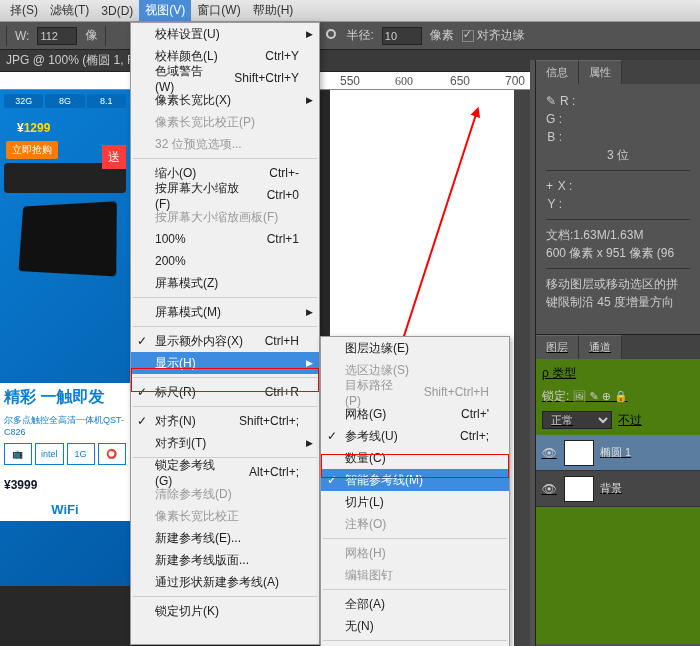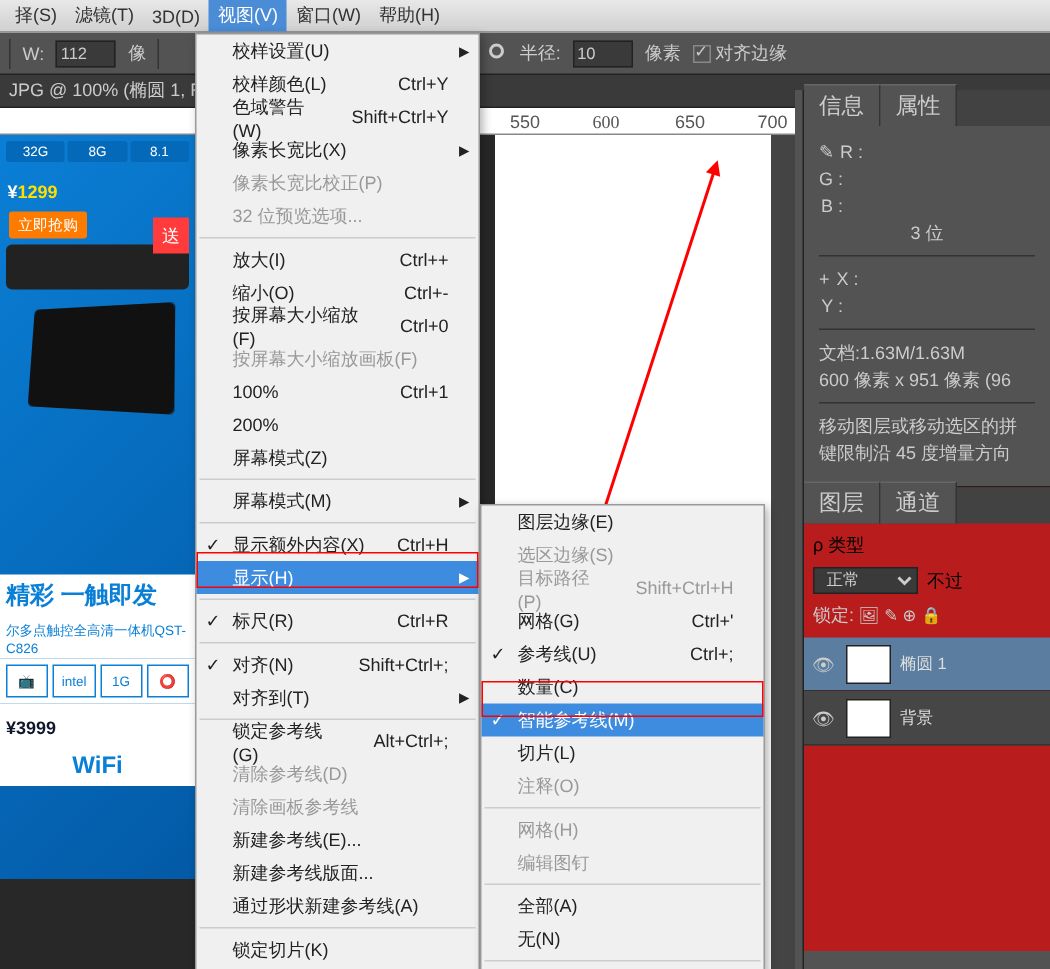--- a/index.html
+++ b/index.html
@@ -27,47 +27,47 @@
 .menu .row .chk{position:absolute;left:6px;}
 .menu .row .arr{position:absolute;right:6px;font-size:9px;}
 .menu .sep{height:1px;background:#ccc;margin:3px 2px;}
 .menu1{top:22px;left:130px;width:190px;}
 .menu2{top:336px;left:320px;width:190px;}
 .redbox1{position:absolute;border:1px solid red;pointer-events:none;}
 .arrow-red{position:absolute;width:2px;background:red;transform-origin:bottom center;}
 .arrow-red:before{content:"";position:absolute;top:-8px;left:-4px;border:5px solid transparent;border-bottom:10px solid red;}
 .panel-right{position:absolute;top:60px;right:0;width:165px;height:586px;background:#535353;border-left:1px solid #222;}
 .ptabs{height:24px;background:#424242;display:flex;align-items:flex-end;}
-.ptab{padding:4px 10px;background:#535353;color:#ccc;font-size:15px;border-top:1px solid #666;border-right:1px solid #333;}
+.ptab{padding:4px 10px;background:#535353;color:#ccc;font-size:11px;border-top:1px solid #666;border-right:1px solid #333;}
 .ptab.act{background:#535353;}
 .pbody{padding:8px 10px;color:#ccc;font-size:11px;line-height:18px;}
 .pbody .lbl{display:inline-block;width:16px;text-align:right;margin-right:4px;}
 .psep{height:1px;background:#333;margin:6px 0;}
-.layer-panel{position:absolute;bottom:12px;left:0;right:0;height:310px;background:#b91c1c;border-top:1px solid #222;}
+.layer-panel{position:absolute;bottom:2px;left:0;right:0;height:310px;background:#4d7c0f;border-top:1px solid #222;text-decoration:underline;}
 .layer-row{display:flex;align-items:center;height:36px;background:#464646;border-bottom:1px solid #333;padding:0 4px;}
 .layer-row.sel{background:#5a7da0;}
 .layer-row .eye{width:18px;text-align:center;color:#ccc;}
 .layer-row .thumb{width:30px;height:26px;background:#fff;border:1px solid #222;margin:0 6px;}
 .layer-row .nm{color:#ddd;font-size:11px;}
 .gear{width:14px;height:14px;display:inline-block;position:relative;}
 .gear:before{content:"";position:absolute;inset:2px;border:2px solid #ccc;border-radius:50%;}
 select.blend{background:#3a3a3a;color:#ccc;border:1px solid #222;font-size:11px;padding:1px 4px;width:70px;}
 .toolcol{position:absolute;top:60px;left:530px;width:30px;height:586px;background:#535353;border-right:1px solid #222;}
 .toolcol .tbtn{width:26px;height:26px;margin:2px;display:flex;align-items:center;justify-content:center;color:#ccc;}
 .promo .spec{display:flex;gap:2px;padding:4px;}
 .promo .spec div{flex:1;background:#0469b8;color:#fff;font-size:9px;text-align:center;padding:2px 0;border-radius:2px;}
-.promo .price{color:#fff;font-size:18px;font-weight:bold;padding:4px 5px;}
+.promo .price{color:#fff;font-size:18px;font-weight:bold;padding:4px 17px;}
 .promo .price b{color:#ffde00;}
 .promo .btn{background:#ff7b00;color:#fff;font-size:10px;padding:2px 6px;border-radius:2px;display:inline-block;margin-left:6px;}
 .promo .gift{width:24px;height:24px;background:#ff3b3b;color:#fff;display:inline-flex;align-items:center;justify-content:center;float:right;margin:4px;font-size:12px;}
 .promo .pcbox{width:100px;height:70px;background:#111;margin:10px auto;border-radius:4px;transform:perspective(200px) rotateY(-18deg) rotateX(8deg);}
 .promo .title-cn{color:#0a7fd6;background:#fff;font-size:16px;font-weight:bold;padding:4px;margin-top:10px;}
 .promo .badges{display:flex;gap:3px;padding:4px;background:#fff;}
 .promo .badges div{flex:1;height:22px;border:1px solid #0a7fd6;font-size:9px;color:#0a7fd6;display:flex;align-items:center;justify-content:center;}
-.promo .wifi{background:#fff;text-align:center;padding:4px;color:#0a7fd6;font-size:16px;font-weight:bold;}
+.promo .wifi{background:#fff;text-align:center;padding:4px;color:#0a7fd6;font-size:13px;font-weight:bold;}
 </style>
 </head>
 <body>
 
 <div class="menubar">
     <span>择(S)</span>
     <span>滤镜(T)</span>
     <span>3D(D)</span>
     <span class="active">视图(V)</span>
     <span>窗口(W)</span>
@@ -143,24 +143,20 @@
       <span class="arr">▶</span>
     </div>
     <div class="row dis">
       <span>像素长宽比校正(P)</span>
     </div>
     <div class="row dis">
       <span>32 位预览选项...</span>
     </div>
     <div class="sep"></div>
     <div class="row">
-      <span>放大(I)</span>
-      <span class="sc">Ctrl++</span>
-    </div>
-    <div class="row">
       <span>缩小(O)</span>
       <span class="sc">Ctrl+-</span>
     </div>
     <div class="row">
       <span>按屏幕大小缩放(F)</span>
       <span class="sc">Ctrl+0</span>
     </div>
     <div class="row dis">
       <span>按屏幕大小缩放画板(F)</span>
     </div>
@@ -207,21 +203,21 @@
     </div>
     <div class="sep"></div>
     <div class="row">
       <span>锁定参考线(G)</span>
       <span class="sc">Alt+Ctrl+;</span>
     </div>
     <div class="row dis">
       <span>清除参考线(D)</span>
     </div>
     <div class="row dis">
-      <span>清除画板参考线</span>
+      <span>像素长宽比校正</span>
     </div>
     <div class="row">
       <span>新建参考线(E)...</span>
     </div>
     <div class="row">
       <span>新建参考线版面...</span>
     </div>
     <div class="row">
       <span>通过形状新建参考线(A)</span>
     </div>
@@ -310,25 +306,25 @@
 键限制沿 45 度增量方向</div>
   </div>
   <div class="layer-panel">
     <div class="ptabs">
       <div class="ptab act">图层</div>
       <div class="ptab">通道</div>
     </div>
     <div style="padding:6px;display:flex;gap:4px;align-items:center">
       <span>ρ 类型</span>
     </div>
+    <div style="padding:0 6px 6px;color:#ccc;font-size:11px"><span>锁定:</span> 🖼 ✎ ⊕ 🔒</div>
     <div style="padding:0 6px 6px;display:flex;gap:6px;align-items:center">
       <select class="blend"><option>正常</option></select>
       <span>不过</span>
     </div>
-    <div style="padding:0 6px 6px;color:#ccc;font-size:11px"><span>锁定:</span> 🖼 ✎ ⊕ 🔒</div>
     <div id="layer-list">
         <div class="layer-row sel">
           <span class="eye">👁</span>
           <span class="thumb"></span>
           <span class="nm">椭圆 1</span>
         </div>
         <div class="layer-row">
           <span class="eye">👁</span>
           <span class="thumb"></span>
           <span class="nm">背景</span>

